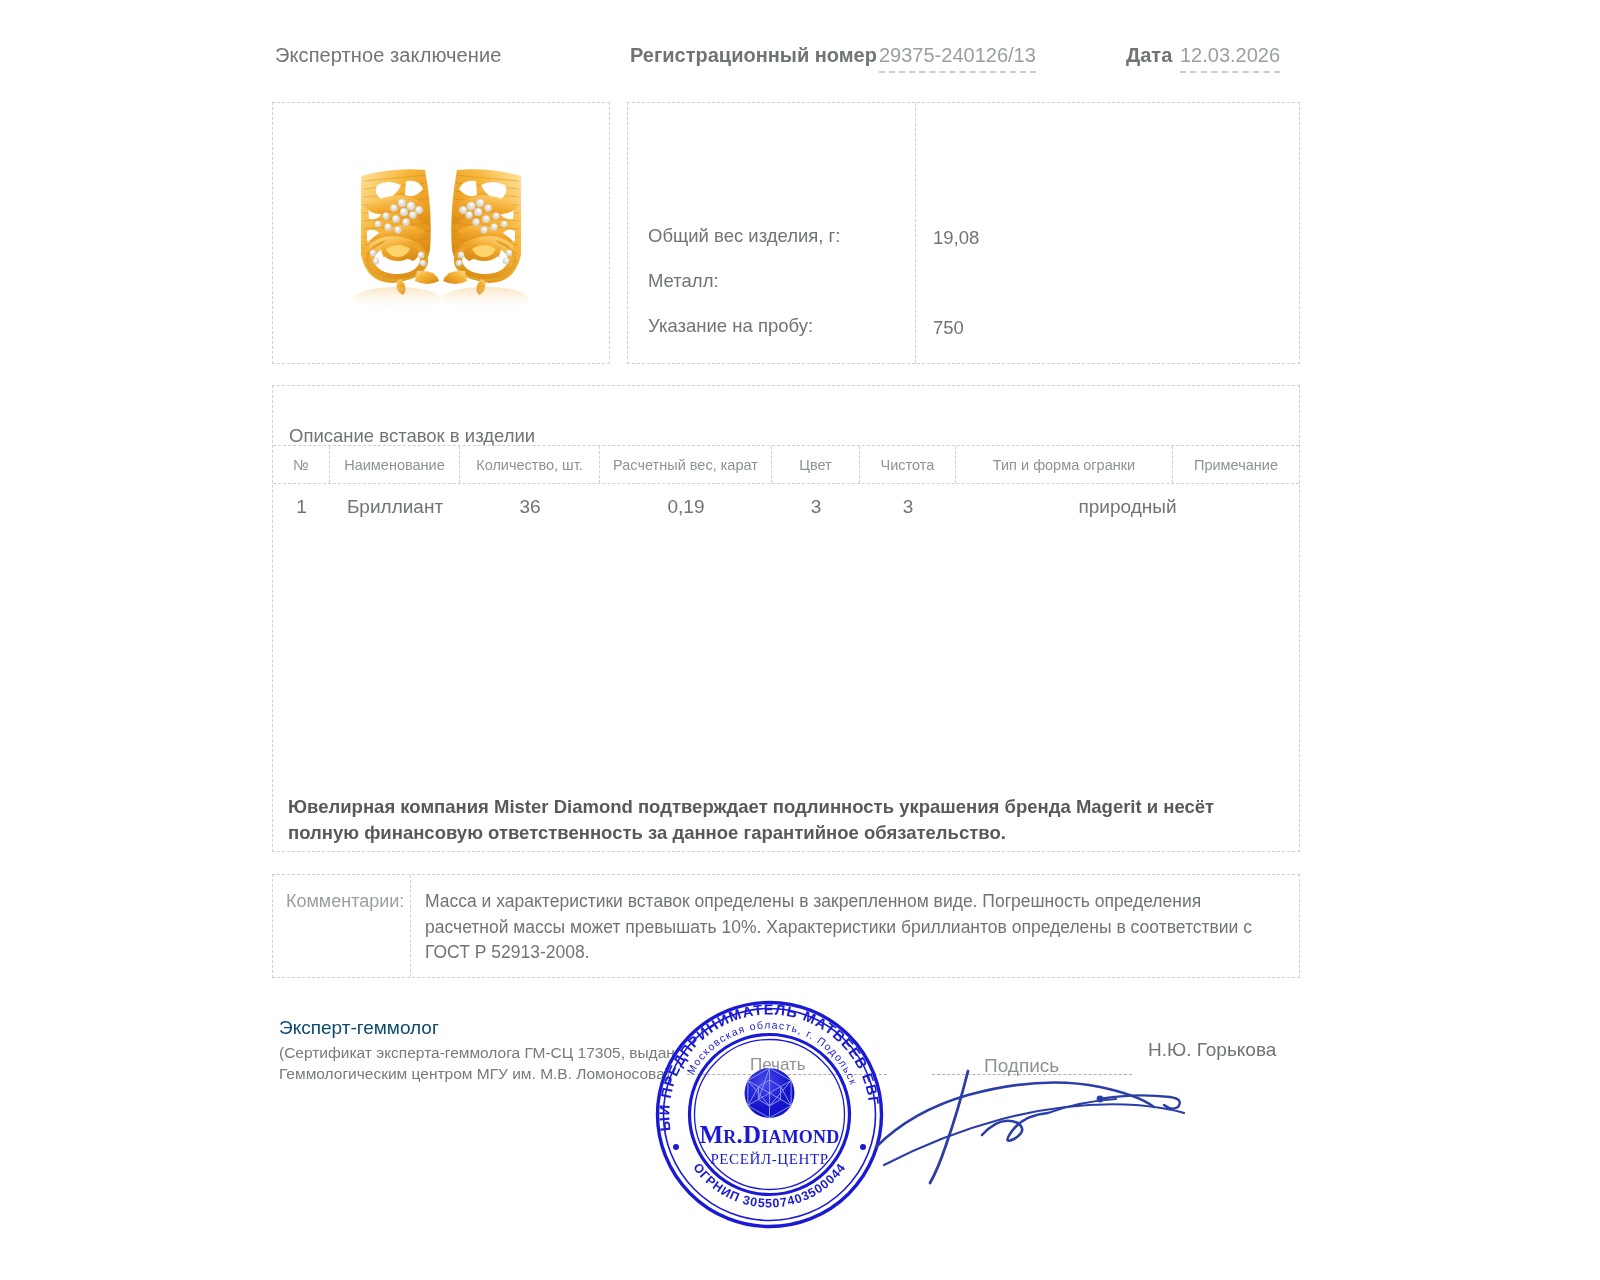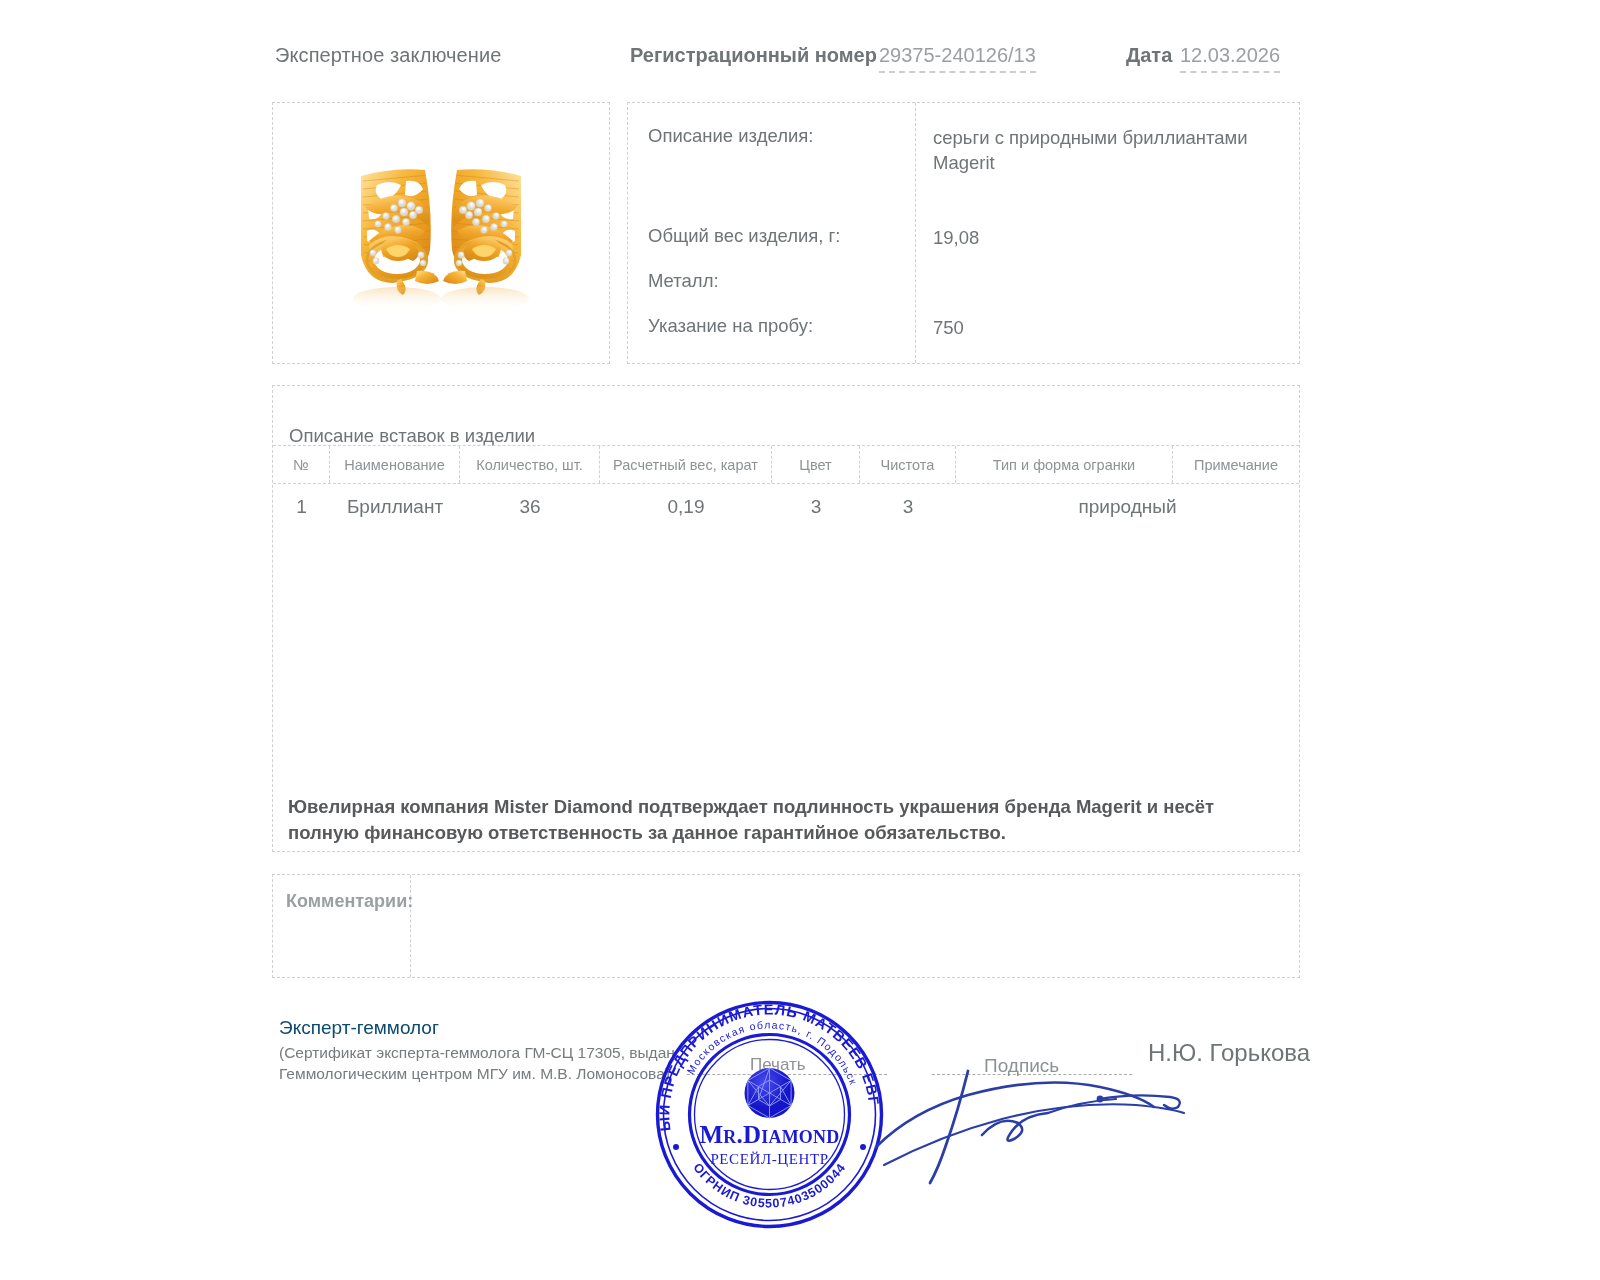--- a/index.html
+++ b/index.html
@@ -219,21 +219,20 @@
   
   .comments {
     position: absolute;
     left: 272px;
     top: 874px;
     width: 1028px;
     height: 104px;
     border: 1px dashed #cdd1d3;
     box-sizing: border-box;
     background: #fff;
-    font-weight: bold;
   }
   .comments-divider {
     position: absolute;
     left: 137px;
     top: 0; bottom: 0;
     border-left: 1px dashed #cdd1d3;
   }
   .comments-label {
     position: absolute;
     left: 13px;
@@ -302,21 +301,21 @@
     position: absolute;
     left: 712px;
     top: 50px;
     font-size: 19px;
     color: #8d9395;
   }
   .signer-name {
     position: absolute;
     left: 876px;
     top: 34px;
-    font-size: 24px;
+    font-size: 19px;
     color: #6f7476;
     white-space: nowrap;
   }
 
   .stamp-wrap {
     position: absolute;
     left: 380px;
     top: -8px;
     width: 235px;
     height: 235px;
@@ -492,24 +491,20 @@
           <path d="M144 168 Q162 166 166 178 Q154 184 142 178 Z" fill="url(#gold)"></path>
           <path d="M128 176 Q136 186 130 192 Q122 188 124 178 Z" fill="url(#gold2)"></path>
           <ellipse cx="124" cy="196" rx="44" ry="12" fill="url(#refl)"></ellipse>
         </g>
       </svg>
     </div>
 
     <div class="spec-box">
       <div class="spec-divider"></div>
 
-      <div class="spec-row" style="top:22px;">
-        <div class="spec-label">Описание изделия:</div>
-        <div class="spec-value">серьги с природными бриллиантами Magerit</div>
-      </div>
 
       <div class="spec-row" style="top:122px;">
         <div class="spec-label">Общий вес изделия, г:</div>
         <div class="spec-value">19,08</div>
       </div>
 
       <div class="spec-row" style="top:167px;">
         <div class="spec-label">Металл:</div>
       </div>
 
@@ -543,20 +538,21 @@
       <div class="td c5">3</div>
       <div class="td c7">природный</div>
     </div>
   </div>
 
   <div class="guarantee">Ювелирная компания Mister Diamond подтверждает подлинность украшения бренда Magerit и несёт полную финансовую ответственность за данное гарантийное обязательство.</div>
 
   <div class="comments">
     <div class="comments-divider"></div>
     <div class="comments-label">Комментарии:</div>
+    <div class="comments-text">Масса и характеристики вставок определены в закрепленном виде. Погрешность определения расчетной массы может превышать 10%. Характеристики бриллиантов определены в соответствии с ГОСТ Р 52913-2008.</div>
   </div>
 
   <div class="footer">
 
     <div class="expert-title">Эксперт-геммолог</div>
     <div class="expert-sub">(Сертификат эксперта-геммолога ГМ-СЦ 17305, выдан Геммологическим центром МГУ им. М.В. Ломоносова)</div>
 
     <div class="seal-line"></div>
     <div class="seal-label">Печать</div>
 

